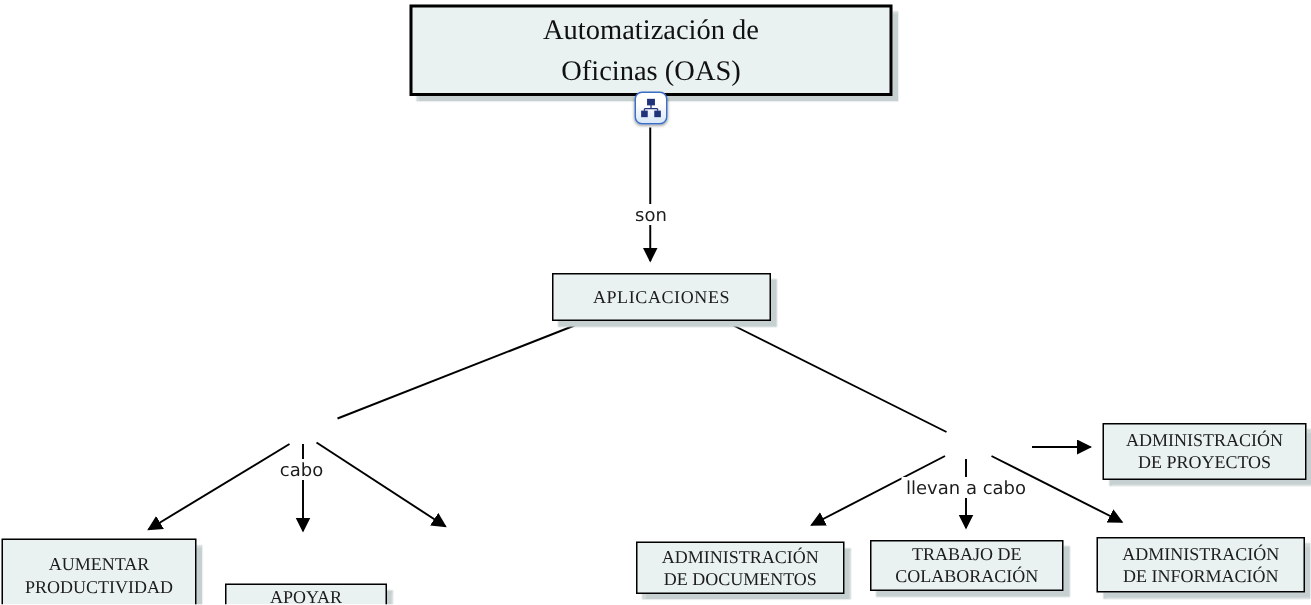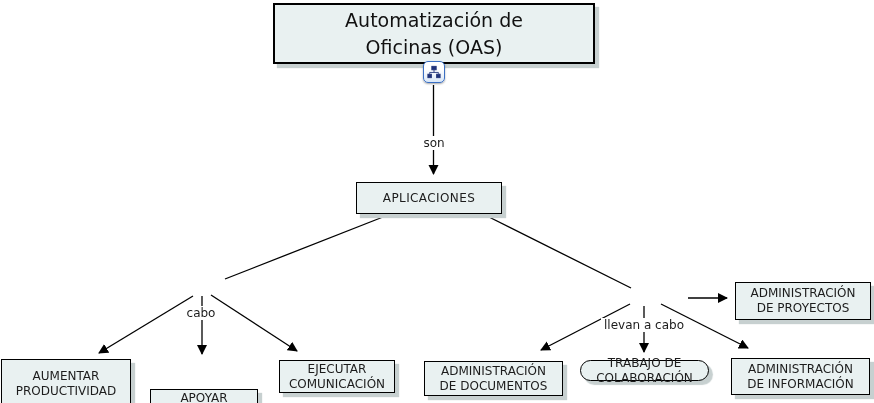--- a/index.html
+++ b/index.html
@@ -12,31 +12,32 @@
 
   .node {
     position:absolute; box-sizing:border-box;
     background:var(--node-fill,#e9f1f1);
     border:1px solid var(--node-border,#000);
     box-shadow:4px 4px 1px var(--shadow,#c7d0d0);
     display:flex; align-items:center; justify-content:center;
     text-align:center; white-space:pre-line;
     font-size:12px; line-height:15px; color:#1c1c1c;
     cursor:default;
+    font-family:Liberation Serif, serif;
   }
   #node-title {
     left:273px; top:3px; width:322px; height:61px;
     font-size:19px; line-height:27px; border-width:2px; color:#111;
   }
-  #node-aplicaciones { left:356px; top:182px; width:146px; height:32px; letter-spacing:.4px; }
+  #node-aplicaciones { left:368px; top:182px; width:146px; height:32px; letter-spacing:.4px; }
   #node-aumentar     { left:1px;   top:359px; width:130px; height:50px; }
   #node-apoyar       { left:150px; top:360px; width:108px; height:33px;margin-top:29px; }
   #node-ejecutar     { left:279px; top:360px; width:116px; height:33px; }
   #node-documentos   { left:424px; top:361px; width:139px; height:35px; }
-  #node-colaboracion { left:580px; top:360px; width:129px; height:21px;border-radius:11px; }
+  #node-colaboracion { left:580px; top:360px; width:129px; height:34px; }
   #node-informacion  { left:731px; top:358px; width:139px; height:37px; }
   #node-proyectos    { left:735px; top:282px; width:136px; height:38px; }
 
   .link-label {
     position:absolute; transform:translateX(-50%);
     background:#ffffff; padding:0 3px;
     font-size:12px; line-height:14px; color:#1c1c1c;margin-top:28px;
   }
   #label-son    { left:434px; top:108px; }
   #label-para   { left:201px; top:278px; }
@@ -94,22 +95,20 @@
 
   <div class="link-label" id="label-son">son</div>
   <div class="link-label" id="label-para">cabo</div>
   <div class="link-label" id="label-llevan">llevan a cabo</div>
 
   <div class="node" id="node-aplicaciones">APLICACIONES</div>
   <div class="node" id="node-aumentar">AUMENTAR
 PRODUCTIVIDAD</div>
   <div class="node" id="node-apoyar">APOYAR
 ACTIVIDADES</div>
-  <div class="node" id="node-ejecutar">EJECUTAR
-COMUNICACIÓN</div>
   <div class="node" id="node-documentos">ADMINISTRACIÓN
 DE DOCUMENTOS</div>
   <div class="node" id="node-colaboracion">TRABAJO DE
 COLABORACIÓN</div>
   <div class="node" id="node-informacion">ADMINISTRACIÓN
 DE INFORMACIÓN</div>
   <div class="node" id="node-proyectos">ADMINISTRACIÓN
 DE PROYECTOS</div>
 
 </div>

